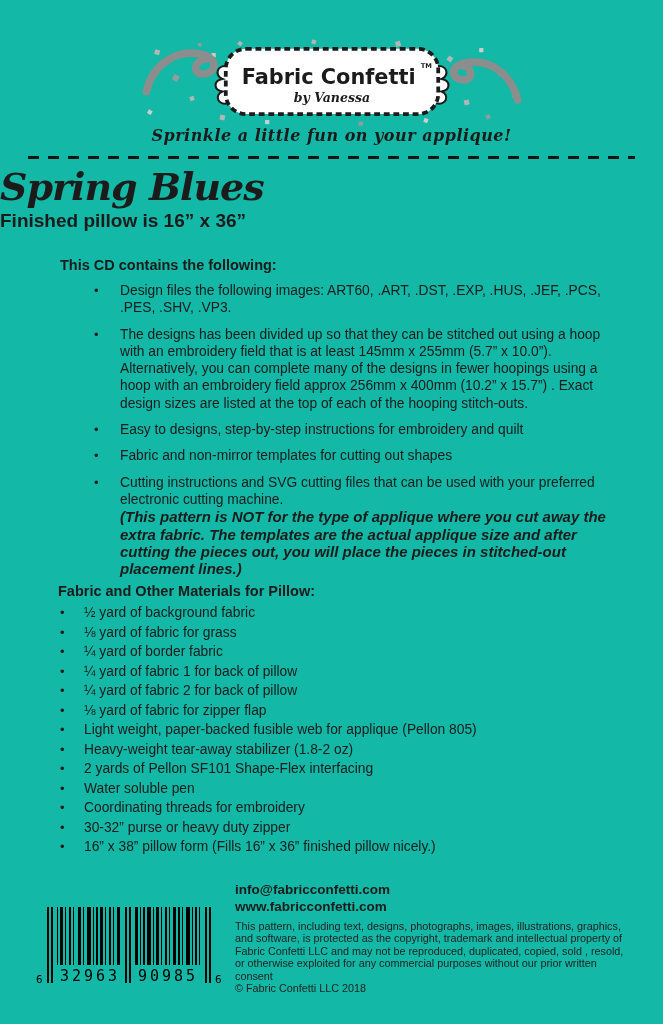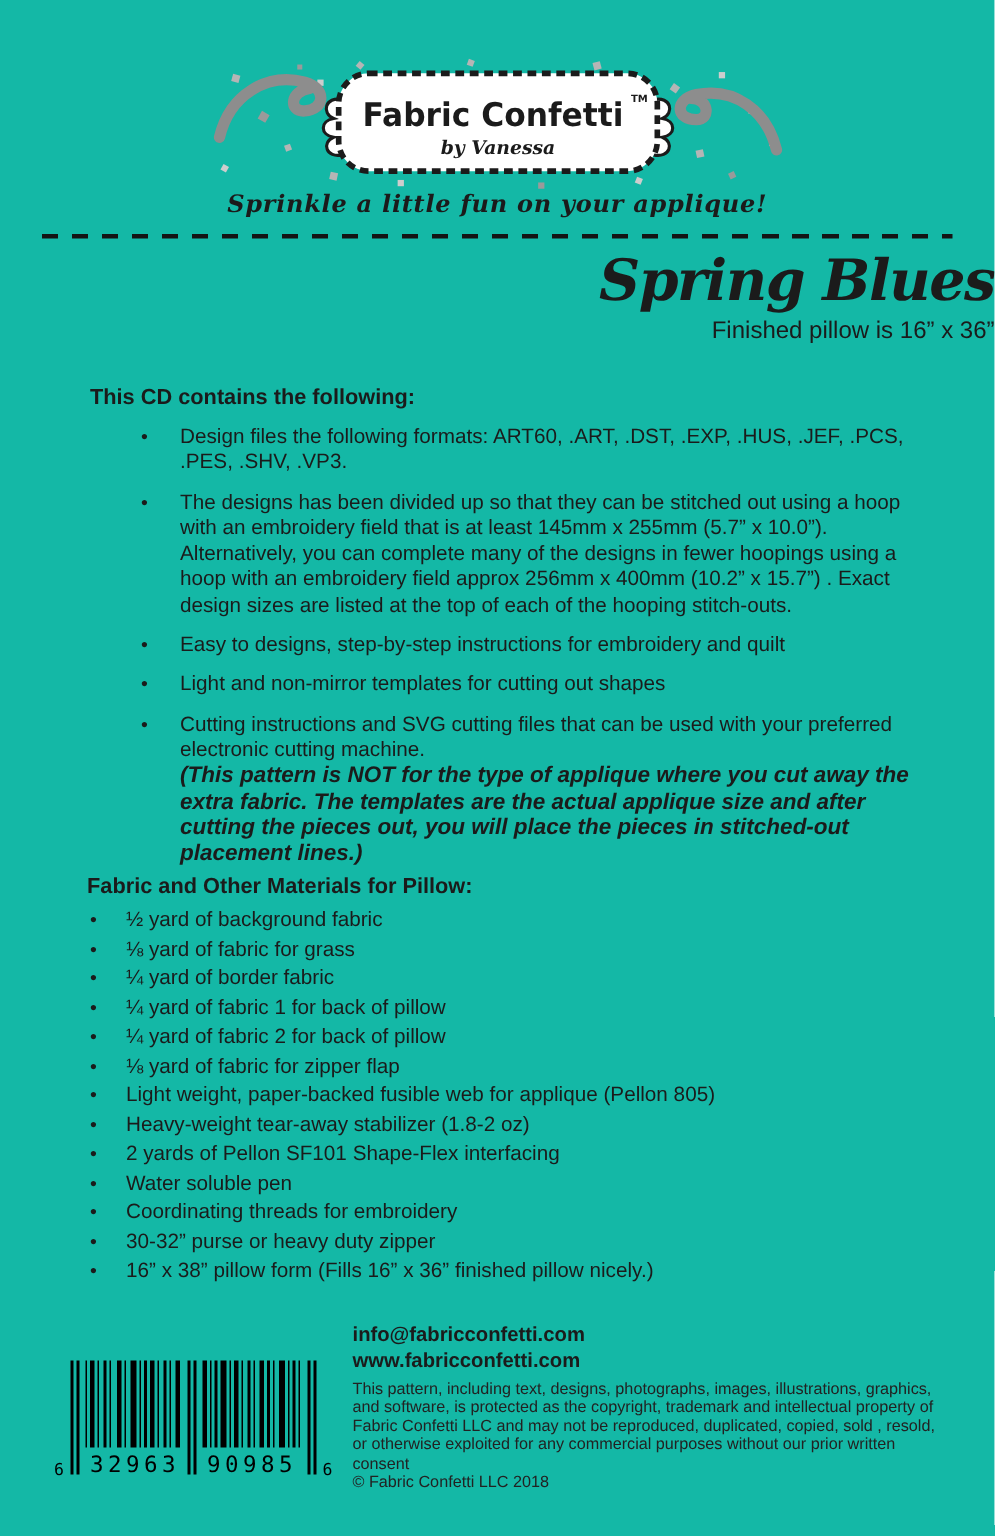--- a/index.html
+++ b/index.html
@@ -16,25 +16,25 @@
     text-align:center; font-family:"DejaVu Serif", serif; font-style:italic;
     font-weight:bold; font-size:16px; margin-top:-4px; letter-spacing:0.5px;
   }
   
   .divider {
     height:3px; margin:11px 28px 0 28px;
     background:repeating-linear-gradient(90deg,#141414 0 11px, transparent 11px 20px);
   }
   
   .title {
-    margin-top:6px; text-align:right;
+    margin-top:6px; text-align:left;
     font-family:"DejaVu Serif", serif; font-style:italic; font-weight:bold;
     font-size:38px; line-height:44px; letter-spacing:-1px;
   }
-  .subtitle { text-align:right; font-weight:normal; font-size:16px; line-height:20px; margin-top:2px; }
+  .subtitle { text-align:left; font-weight:bold; font-size:19px; line-height:20px; margin-top:2px; }
   
   .content { padding:0 52px 0 58px; }
   .sec-heading { font-weight:bold; font-size:14.5px; line-height:18px; }
   .cd-heading { margin-top:25px; padding-left:2px; }
   ul.cd-list { list-style:none; margin:8px 0 0 34px; }
   ul.cd-list li {
     position:relative; padding-left:28px; font-size:13.8px; line-height:17.3px;
     margin-bottom:9px;
   }
   ul.cd-list li:last-child { margin-bottom:0; }
@@ -113,24 +113,24 @@
 
   <div class="divider"></div>
 
   <div class="title">Spring Blues</div>
   <div class="subtitle">Finished pillow is 16” x 36”</div>
 
   <div class="content">
 
     <div class="sec-heading cd-heading">This CD contains the following:</div>
     <ul class="cd-list">
-        <li>Design files the following formats: ART60, .ART, .DST, .EXP, .HUS, .JEF, .PCS, .PES, .SHV, .VP3.</li>
+        <li>Design files the following images: ART60, .ART, .DST, .EXP, .HUS, .JEF, .PCS, .PES, .SHV, .VP3.</li>
         <li>The designs has been divided up so that they can be stitched out using a hoop with an embroidery field that is at least 145mm x 255mm (5.7” x 10.0”). Alternatively, you can complete many of the designs in fewer hoopings using a hoop with an embroidery field approx 256mm x 400mm (10.2” x 15.7”) . Exact design sizes are listed at the top of each of the hooping stitch-outs.</li>
         <li>Easy to designs, step-by-step instructions for embroidery and quilt</li>
-        <li>Light and non-mirror templates for cutting out shapes</li>
+        <li>Fabric and non-mirror templates for cutting out shapes</li>
         <li>Cutting instructions and SVG cutting files that can be used with your preferred electronic cutting machine.</li>
       </ul>
     <div class="cd-note">(This pattern is NOT for the type of applique where you cut away the extra fabric.  The templates are the actual applique size and after cutting the pieces out, you will place the pieces in stitched-out placement lines.)</div>
 
     <div class="sec-heading mat-heading">Fabric and Other Materials for Pillow:</div>
     <ul class="mat-list">
         <li>½ yard of background fabric</li>
         <li>⅛ yard of fabric for grass</li>
         <li>¼ yard of border fabric</li>
         <li>¼  yard of fabric 1 for back of pillow</li>

